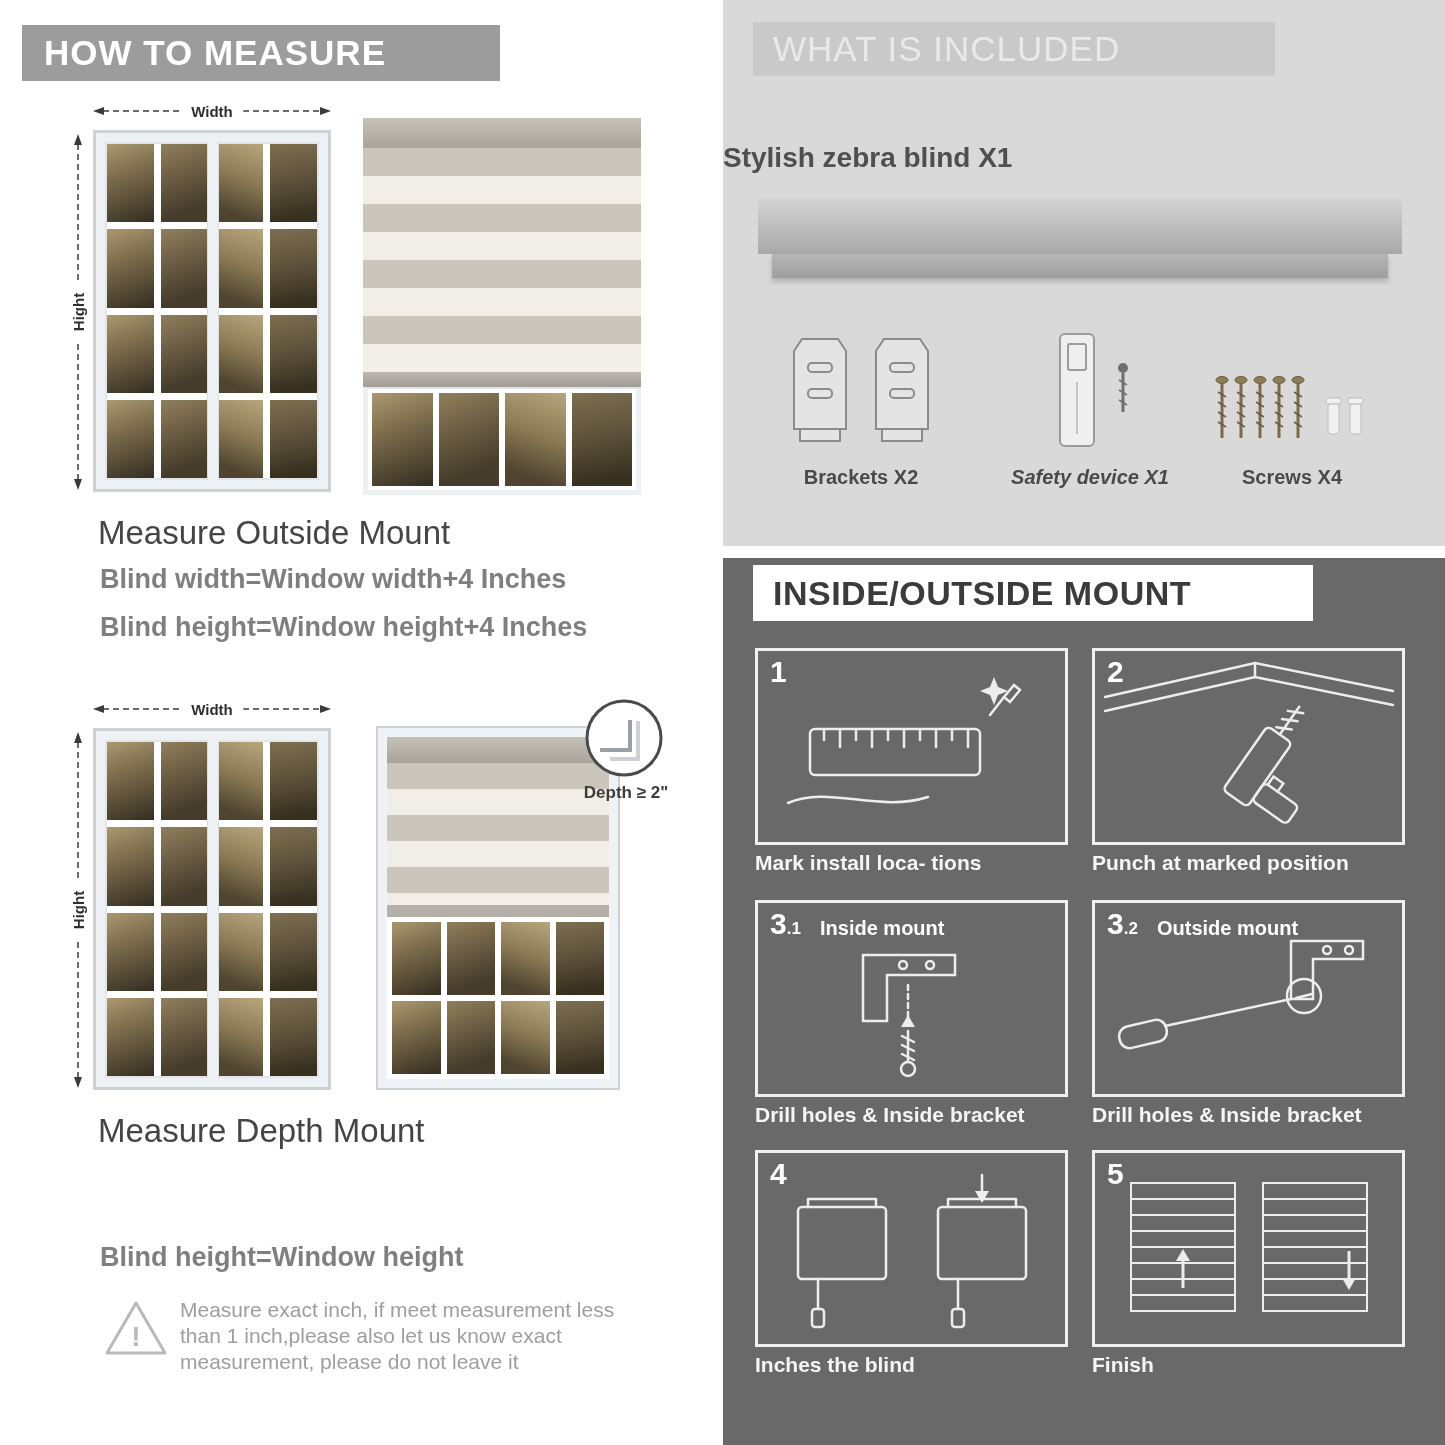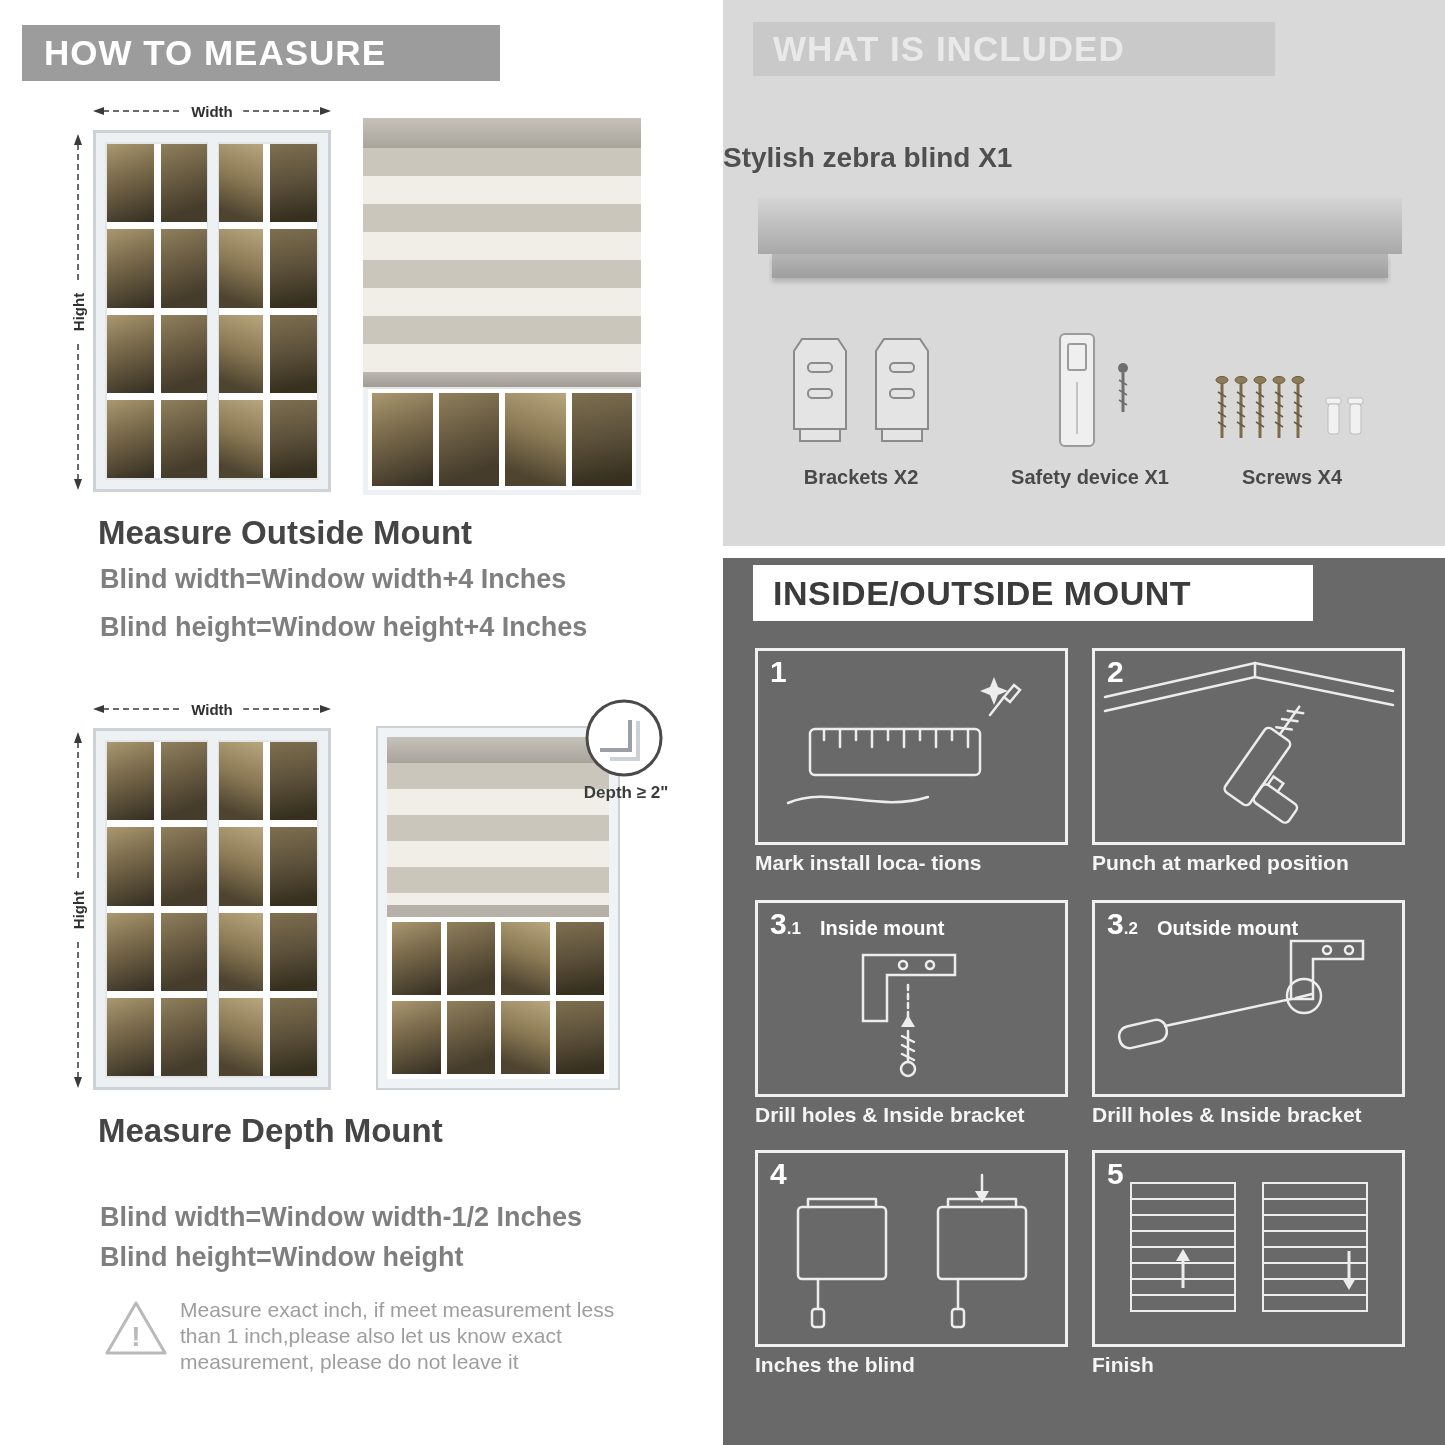--- a/index.html
+++ b/index.html
@@ -2,21 +2,21 @@
 <html><head>
 <meta charset="utf-8">
 <style>
   html,body{margin:0;padding:0;background:#fff;font-family:"Liberation Sans",sans-serif;}
   #stage{position:relative;width:1445px;height:1445px;background:#fff;overflow:hidden;padding-left:28px;}
   .abs{position:absolute;}
 
   
   .l-banner{left:22px;top:25px;width:478px;height:56px;background:#9c9c9c;color:#ffffff;
     font-size:35px;font-weight:bold;line-height:56px;padding-left:22px;letter-spacing:1px;box-sizing:border-box;}
-  .title-dark{font-size:33px;font-weight:bold;color:#454545;}
+  .title-dark{font-size:33px;font-weight:normal;color:#454545;}
   .subline{font-size:27px;font-weight:bold;color:#7f7f7f;}
 
   .window{box-sizing:border-box;border:3px solid #ccd2d6;background:#eef1f3;padding:9px;}
   .panes{position:relative;width:100%;height:100%;display:grid;gap:7px;background:#ffffff;
     border:2px solid #e2e6e9;box-sizing:border-box;}
   .pane{background:linear-gradient(160deg,#ab9871 0%,#80704f 35%,#574c36 70%,#332d21 100%);}
   .pane:nth-child(4n+2){background:linear-gradient(160deg,#8f7f5c,#6b5d43 40%,#453c2b 80%);}
   .pane:nth-child(4n+3){background:linear-gradient(200deg,#b8a67e,#8a7954 45%,#4e4430 85%);}
   .pane:nth-child(4n){background:linear-gradient(170deg,#7e6f50,#5a4f39 50%,#37301f 90%);}
   .divider{position:absolute;left:50%;top:9px;bottom:9px;width:10px;margin-left:-5px;background:#eef1f3;
@@ -40,21 +40,21 @@
     font-size:15px;font-weight:bold;color:#2f2f2f;padding:0 10px;white-space:nowrap;}
   .mlabel.v{transform:translate(-50%,-50%) rotate(-90deg);}
 
   .depth-label{font-size:17px;font-weight:bold;color:#3c3c3c;text-align:center;}
 
   .warn-text{font-size:21px;line-height:26px;color:#9e9e9e;width:452px;}
 
   
   .r-light{left:723px;top:0;width:722px;height:546px;background:#d9d9d9;}
   .r-banner{left:753px;top:22px;width:522px;height:54px;background:#c9c9c9;color:#e9e9e9;
-    font-size:35px;font-weight:bold;line-height:54px;padding-left:20px;letter-spacing:1px;box-sizing:border-box;}
+    font-size:35px;font-weight:normal;line-height:54px;padding-left:20px;letter-spacing:1px;box-sizing:border-box;}
   .product-title{left:723px;top:142px;width:722px;text-align:left;font-size:28px;font-weight:bold;color:#4f4f4f;}
   .bar-main{left:758px;top:198px;width:644px;height:56px;background:linear-gradient(180deg,#d4d4d4,#bcbcbc 55%,#a8a8a8);}
   .bar-lip{left:772px;top:254px;width:616px;height:24px;background:linear-gradient(180deg,#b6b6b6,#9e9e9e);
     box-shadow:0 4px 5px rgba(0,0,0,.18);}
   .item-label{font-size:20px;font-weight:bold;color:#4a4a4a;text-align:center;}
 
   .r-dark{left:723px;top:558px;width:722px;height:887px;background:#696969;}
   .mount-header{left:753px;top:565px;width:560px;height:56px;background:#ffffff;color:#3b3b3b;
     font-size:34px;font-weight:bold;line-height:56px;padding-left:20px;letter-spacing:.5px;box-sizing:border-box;}
 
@@ -191,21 +191,20 @@
   <div class="abs" style="left:584px;top:698px;width:80px;height:80px;">
     <svg width="80" height="80" viewBox="0 0 80 80">
       <circle cx="40" cy="40" r="37" fill="#ffffff" stroke="#4a4a4a" stroke-width="3"></circle>
       <path d="M16 52 h30 v-30" fill="none" stroke="#9aa0a5" stroke-width="4"></path>
       <path d="M26 61 h28 v-38" fill="none" stroke="#ccd1d5" stroke-width="4"></path>
     </svg>
   </div>
   <div class="abs depth-label" style="left:566px;top:783px;width:120px;">Depth ≥ 2"</div>
 
   <div class="abs title-dark" style="left:98px;top:1112px;">Measure Depth Mount</div>
-  <div class="abs subline" style="left:100px;top:1202px;">Blind width=Window width-1/2 Inches</div>
   <div class="abs subline" style="left:100px;top:1242px;">Blind height=Window height</div>
 
   <div class="abs" style="left:103px;top:1298px;width:66px;height:62px;">
     <svg width="66" height="62" viewBox="0 0 66 62">
       <path d="M33 5 L62 55 L4 55 Z" fill="none" stroke="#b9b9b9" stroke-width="3" stroke-linejoin="round"></path>
       <text x="33" y="48" text-anchor="middle" font-size="28" font-weight="bold" fill="#b9b9b9">!</text>
     </svg>
   </div>
   <div class="abs warn-text" style="left:180px;top:1297px;">Measure exact inch, if meet measurement less than 1 inch,please also let us know exact measurement, please do not leave it</div>
 
@@ -276,21 +275,21 @@
           <rect x="0" y="0" width="11" height="30" rx="3" fill="#f1f1f1" stroke="#bdbdbd"></rect>
         </g>
       <g transform="translate(138,32)">
           <rect x="-2" y="-6" width="15" height="6" rx="2" fill="#f1f1f1" stroke="#bdbdbd"></rect>
           <rect x="0" y="0" width="11" height="30" rx="3" fill="#f1f1f1" stroke="#bdbdbd"></rect>
         </g>
     </svg>
   </div>
 
   <div class="abs item-label" style="left:768px;top:466px;width:186px;">Brackets X2</div>
-  <div class="abs item-label" style="left:980px;top:466px;width:220px;">Safety device X1</div>
+  <div class="abs item-label" style="left:980px;top:466px;width:220px;font-style:italic;">Safety device X1</div>
   <div class="abs item-label" style="left:1212px;top:466px;width:160px;">Screws X4</div>
 
   <div class="abs r-dark"></div>
   <div class="abs mount-header">INSIDE/OUTSIDE MOUNT</div>
 
   <div class="abs panel" style="left:755px;top:648px;">
     <div class="pnum"><span>1</span><span class="psub"></span></div>
     <svg class="art" viewBox="0 0 307 191">
       <g stroke="#ededed" stroke-width="2.5" fill="none" stroke-linecap="round">
         <rect x="52" y="78" width="170" height="46" rx="5"></rect>

